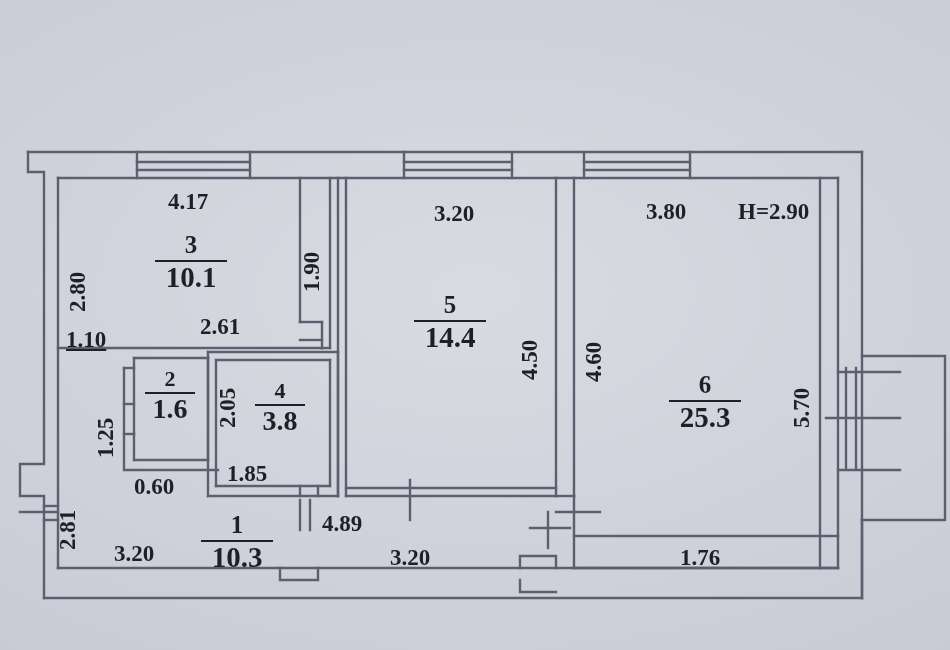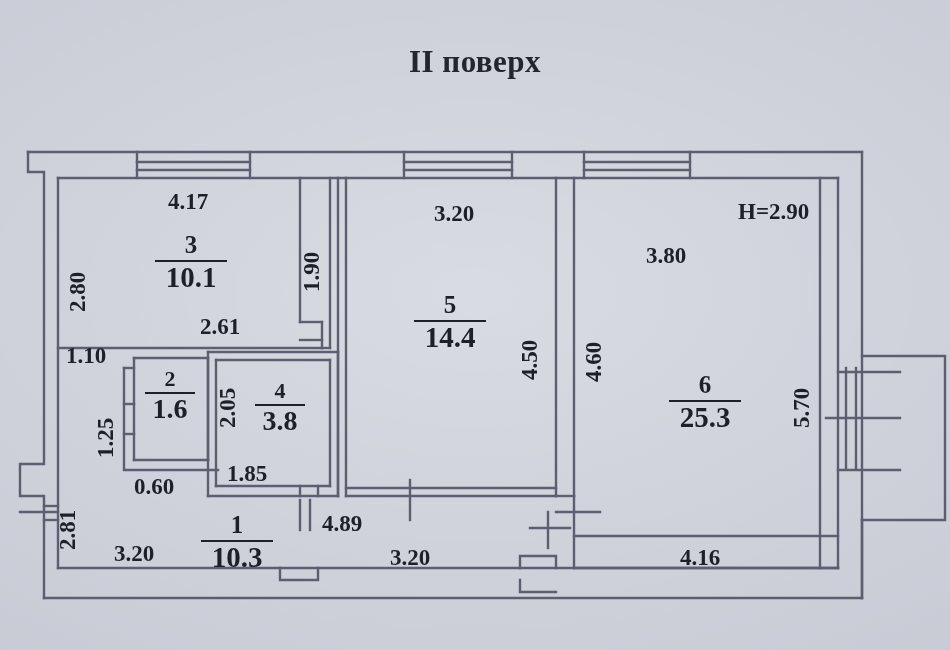--- a/index.html
+++ b/index.html
@@ -69,21 +69,20 @@
   }
   .room .area { font-size: 29px; display: block; }
 </style>
 </head>
 <body>
 
 <div id="plan">
 
   <div id="paper-tint"></div>
 
-  <div id="title">II поверх</div>
 
   <svg id="walls" viewBox="0 0 950 650">
     <g fill="none" stroke="#5b5f70" stroke-width="2.4" stroke-linecap="square">
 
       <path d="M 28 152 L 862 152"></path>
       <path d="M 862 152 L 862 598"></path>
       <path d="M 28 152 L 28 172 L 44 172 L 44 464 L 20 464 L 20 496 L 44 496 L 44 598"></path>
       <path d="M 44 598 L 862 598"></path>
 
       <path d="M 58 178 L 58 568"></path>
@@ -225,34 +224,34 @@
     <span class="num">1</span>
     <span class="rule" style="width:72px;"></span>
     <span class="area">10.3</span>
   </div>
 
   <div class="lbl dim" style="left:168px; top:190px;">4.17</div>
   <div class="lbl dim dim-v" style="left:66px; top:312px;">2.80</div>
   <div class="lbl dim dim-v" style="left:300px; top:292px;">1.90</div>
   <div class="lbl dim" style="left:200px; top:315px;">2.61</div>
 
-  <div class="lbl dim" style="left:66px; top:344px;">1.10</div>
+  <div class="lbl dim" style="left:66px; top:328px;text-decoration:underline;">1.10</div>
   <div class="lbl dim dim-v" style="left:94px; top:458px;">1.25</div>
   <div class="lbl dim" style="left:134px; top:475px;">0.60</div>
   <div class="lbl dim dim-v" style="left:56px; top:550px;">2.81</div>
 
   <div class="lbl dim dim-v" style="left:216px; top:428px;">2.05</div>
   <div class="lbl dim" style="left:227px; top:462px;">1.85</div>
 
   <div class="lbl dim" style="left:434px; top:202px;">3.20</div>
   <div class="lbl dim dim-v" style="left:518px; top:380px;">4.50</div>
 
   <div class="lbl dim dim-v" style="left:582px; top:382px;">4.60</div>
-  <div class="lbl dim" style="left:646px; top:200px;margin-top:44px;">3.80</div>
+  <div class="lbl dim" style="left:646px; top:200px;">3.80</div>
   <div class="lbl dim" style="left:738px; top:200px;">H=2.90</div>
   <div class="lbl dim dim-v" style="left:790px; top:428px;">5.70</div>
 
   <div class="lbl dim" style="left:114px; top:542px;">3.20</div>
   <div class="lbl dim" style="left:322px; top:512px;">4.89</div>
   <div class="lbl dim" style="left:390px; top:546px;">3.20</div>
-  <div class="lbl dim" style="left:680px; top:546px;">4.16</div>
+  <div class="lbl dim" style="left:680px; top:546px;">1.76</div>
 
 </div>
 
 </body></html>

